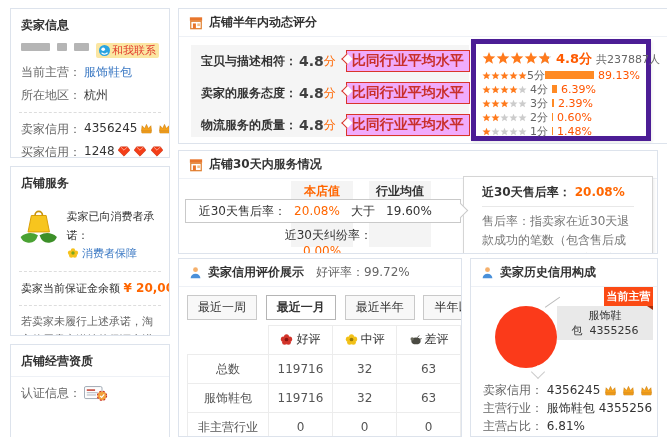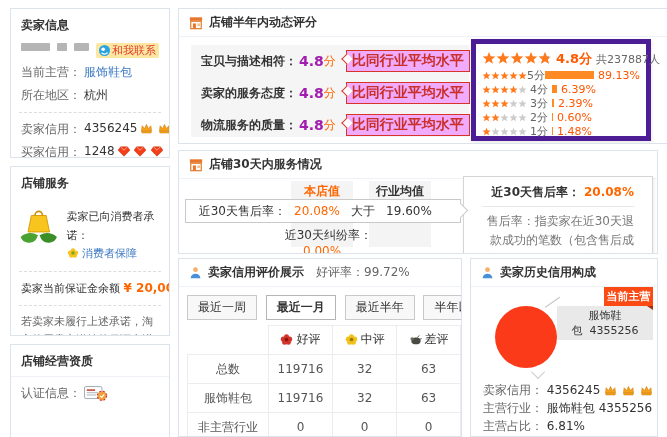--- a/index.html
+++ b/index.html
@@ -19,21 +19,21 @@
   
   .svc-body{display:flex;gap:8px;padding:4px 8px 2px;}
   .svc-right{font-size:11px;line-height:1.7;padding-top:6px;}
   .note{font-size:11px;color:#666;line-height:1.65;padding:2px 10px;}
   .dep{font-size:11px;padding:4px 10px;white-space:nowrap;}
   .dep b{color:#ff6600;font-size:12px;}
   
   .dsr-panel{position:absolute;left:12px;top:36px;width:278px;height:92px;background:#f5f5f5;}
   .dsr-row{position:absolute;left:10px;height:20px;display:flex;align-items:center;white-space:nowrap;}
   .dsr-label{font-weight:bold;color:#333;}
-  .dsr-score{color:#a21caf;font-weight:bold;font-size:14px;margin-left:2px;}
+  .dsr-score{color:#404040;font-weight:bold;font-size:14px;margin-left:2px;}
   .dsr-unit{color:#ff6600;}
   .cmp-tag{position:relative;margin-left:10px;border:1px solid #d9342b;color:#c9302c;background:#f0abfc;font-weight:bold;font-size:14px;padding:1px 5px;}
   .cmp-tag .notch{position:absolute;left:-4px;top:4px;width:7px;height:7px;background:#fff;border-left:1px solid #d9342b;border-bottom:1px solid #d9342b;transform:rotate(45deg);}
   .hi-group{display:inline-flex;align-items:center;background:#d9342b;color:#fff;font-size:11px;margin-left:3px;}
   .hi-group .hi{background:#b01310;border:1px solid #e9b0ad;padding:1px 2px;font-size:12px;font-weight:bold;}
   .hi-group .hi-pct{padding:1px 6px;font-weight:bold;}
   .dsr-summary{position:absolute;left:292px;top:30px;width:180px;height:102px;background:#fff;border:5px solid #4c1d95;box-shadow:1px 2px 3px rgba(0,0,0,.08);padding:6px 6px 0;box-sizing:border-box;}
   .sum-top{display:flex;align-items:center;gap:4px;white-space:nowrap;}
   .sum-score{color:#ff5a00;font-weight:bold;font-size:13px;}
   .sum-total{color:#666;font-size:11px;}
@@ -47,21 +47,21 @@
   
   .band{position:absolute;top:30px;width:62px;height:66px;background:#f4f4f4;}
   .colhead{position:absolute;top:32px;width:62px;text-align:center;font-weight:bold;}
   .svc-grid{position:absolute;display:flex;align-items:center;height:22px;white-space:nowrap;}
   .sg-label{width:100px;text-align:right;color:#333;}
   .sg-shop{width:62px;text-align:center;color:#ff6600;}
   .sg-rel{width:30px;text-align:center;color:#333;}
   .sg-ind{width:62px;text-align:center;color:#333;}
   .hl{background:#fff;border:1px solid #c9c9c9;z-index:2;}
   .hl-arrow{position:absolute;right:-6px;top:5px;width:10px;height:10px;background:#fff;border-top:1px solid #c9c9c9;border-right:1px solid #c9c9c9;transform:rotate(45deg);}
-  .tip{position:absolute;left:284px;top:25px;width:190px;background:#fff;border:1px solid #d5d5d5;box-shadow:1px 2px 3px rgba(0,0,0,.08);padding:7px 18px;box-sizing:border-box;text-align:right;}
+  .tip{position:absolute;left:284px;top:25px;width:190px;background:#fff;border:1px solid #d5d5d5;box-shadow:1px 2px 3px rgba(0,0,0,.08);padding:7px 18px;box-sizing:border-box;}
   .tip-title{font-weight:bold;border-bottom:1px solid #e8e8e8;padding-bottom:5px;}
   .tip-title b{color:#ff6600;margin-left:4px;}
   .tip-desc{font-size:12px;color:#777;line-height:1.6;margin-top:5px;}
   
   .rate{font-weight:normal;color:#666;margin-left:6px;}
   .tabs{position:absolute;left:8px;top:36px;white-space:nowrap;}
   .tab{display:inline-block;border:1px solid #c9c9c9;background:#f8f8f8;padding:3px 10px;margin-right:5px;color:#333;cursor:pointer;font-size:12px;}
   .tab.active{background:#fff;font-weight:bold;border-color:#b5b5b5;}
   table.rv{position:absolute;left:8px;top:66px;border-collapse:collapse;table-layout:fixed;}
   table.rv td{border:1px solid #ececec;height:26px;text-align:center;font-size:12px;color:#555;}

